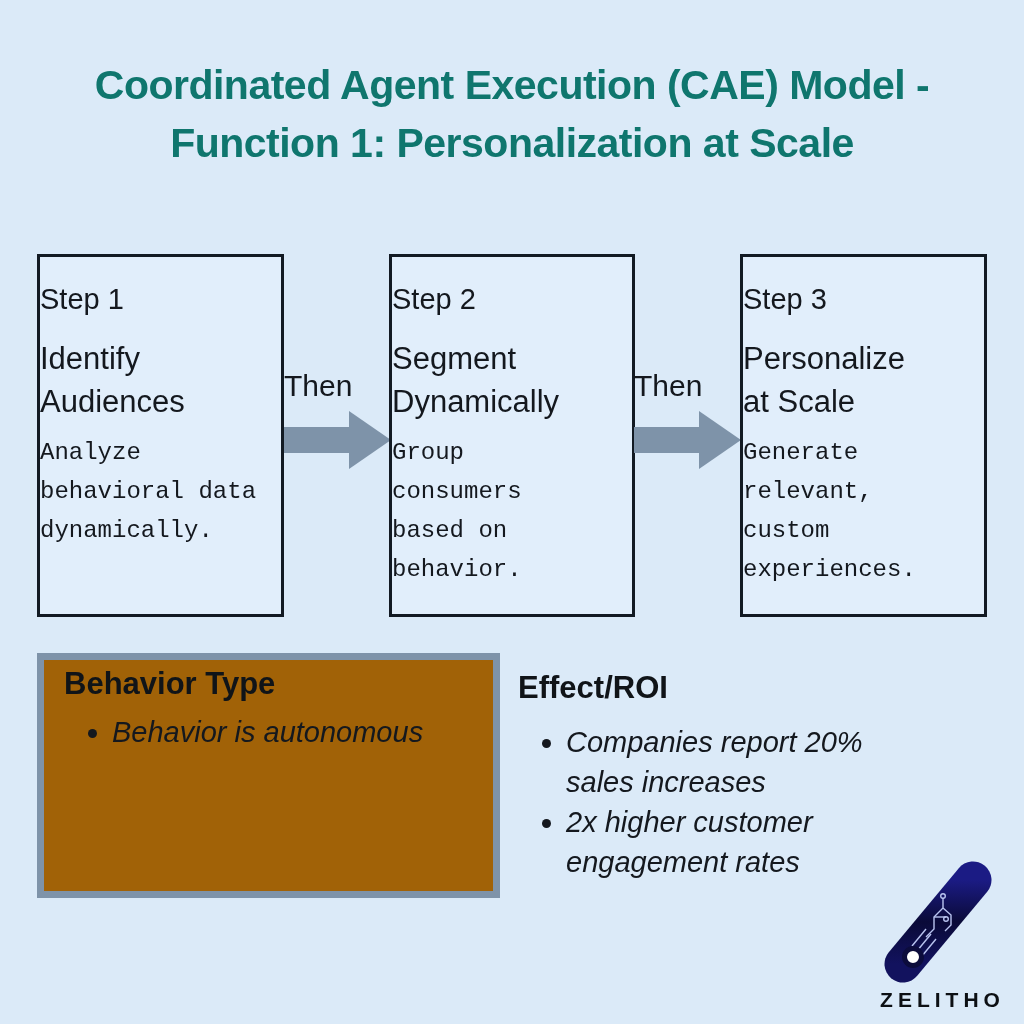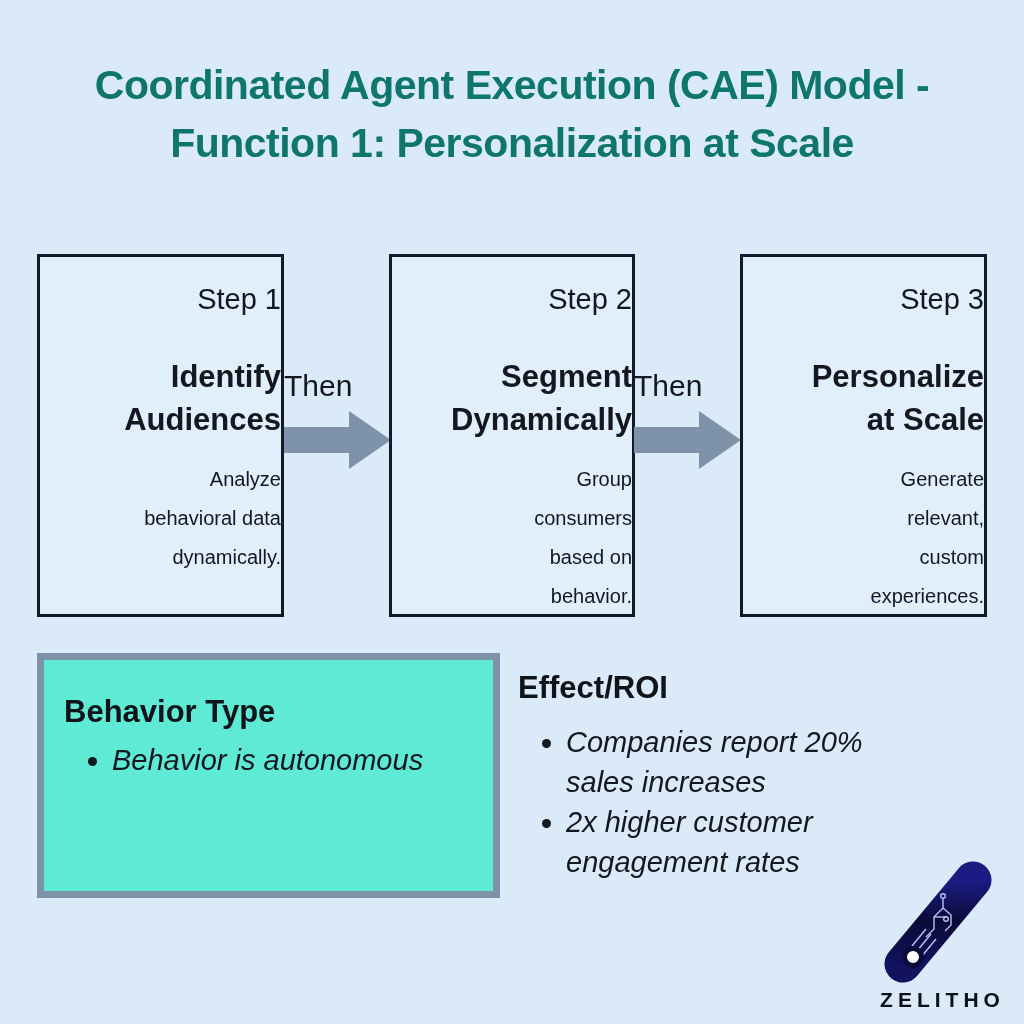--- a/index.html
+++ b/index.html
@@ -20,38 +20,39 @@
     letter-spacing:-0.5px;
     white-space:pre-line;
     color:#0f766e;
   }
   .step-box{
     position:absolute;
     top:254px;height:363px;
     box-sizing:border-box;
     border:3px solid #121a23;
     background:#e1eefb;
-    text-align:right;
+    text-align:left;
   }
   .step-box.s1{left:37px;width:247px;}
   .step-box.s2{left:389px;width:246px;}
   .step-box.s3{left:740px;width:247px;}
   .step-label{
     margin-top:24px;
     font-size:29px;line-height:37px;
   }
   .step-heading{
-    margin-top:37px;
-    font-size:31px;font-weight:bold;line-height:43px;
+    margin-top:19px;
+    font-size:31px;font-weight:normal;line-height:43px;
     white-space:pre-line;
   }
   .step-body{
-    margin-top:19px;
-    font-size:20px;line-height:39px;
-    white-space:pre-line;
+    margin-top:10px;
+    font-size:24px;line-height:39px;
+    white-space:pre-line;
+    font-family:Liberation Mono, monospace;
   }
   .connector{
     position:absolute;
     top:366px;width:107px;height:112px;
   }
   .connector.c1{left:284px;}
   .connector.c2{left:634px;}
   .then-label{
     text-align:left;
     font-size:30px;line-height:40px;
@@ -71,22 +72,22 @@
     border-top:29px solid transparent;
     border-bottom:29px solid transparent;
     border-left:42px solid #7e93a9;
   }
   .behavior-panel{
     position:absolute;
     left:37px;top:653px;
     width:463px;height:245px;
     box-sizing:border-box;
     border:7px solid #7e93a9;
-    background:#5eead4;
-    padding:32px 18px 0 20px;
+    background:#a16207;
+    padding:4px 18px 0 20px;
   }
   .panel-heading{
     font-size:31px;font-weight:bold;line-height:40px;
     color:#101418;
   }
   .bullet-list{
     margin:8px 0 0 0;
     padding-left:48px;
     font-size:29px;line-height:40px;
   }

